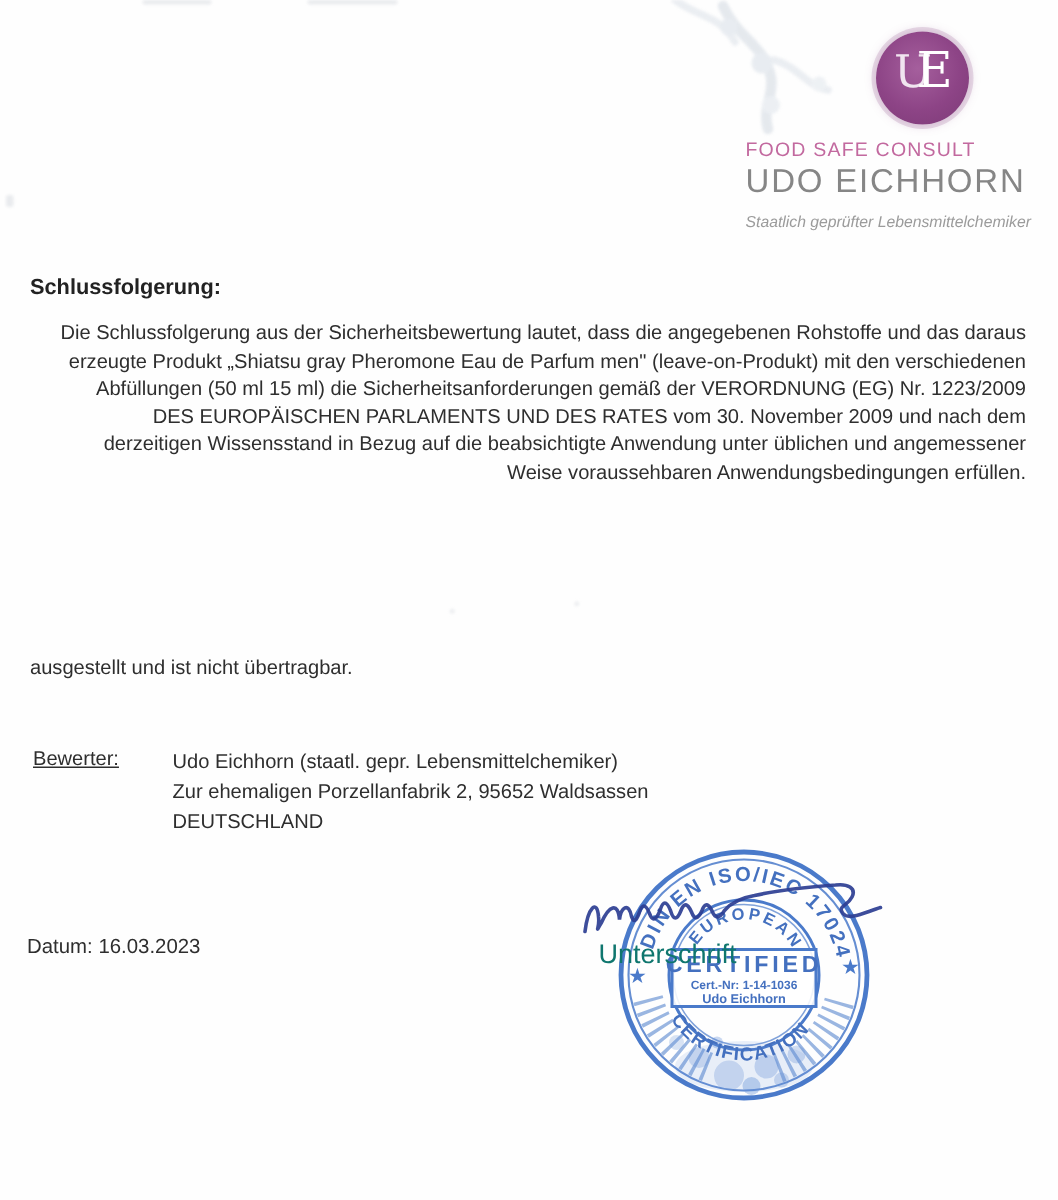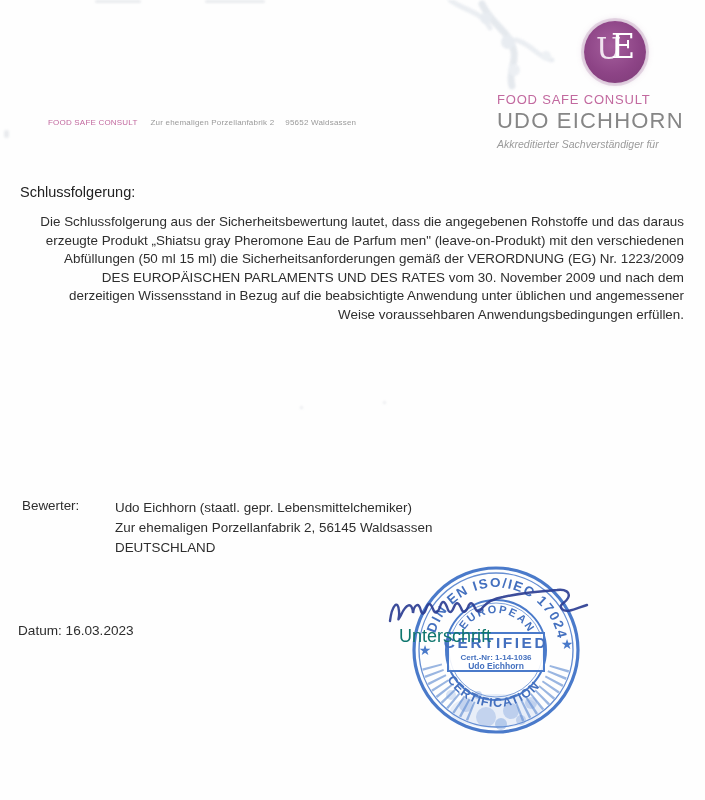--- a/index.html
+++ b/index.html
@@ -29,26 +29,26 @@
 
   
   .logo{left:584px;top:21px;width:62px;height:62px;border-radius:50%;
     background:radial-gradient(circle at 45% 40%, #a55f9d 0%, #8d4486 55%, #7c3a76 100%);
     box-shadow:0 0 0 3px rgba(150,90,145,.20), 0 0 7px rgba(150,90,145,.35);}
   .logo span{position:absolute;font-family:"DejaVu Serif", serif;}
   .logo-u{left:12px;top:10px;font-size:30px;color:#f0e4ef;}
   .logo-e{left:27px;top:6px;font-size:33px;color:#ffffff;}
 
   
-  .heading{left:20px;top:184px;font-size:14.5px;font-weight:normal;color:#222;}
+  .heading{left:20px;top:184px;font-size:14.5px;font-weight:bold;color:#222;}
   .paragraph{left:20px;top:213px;width:664px;font-size:13.4px;line-height:18.6px;text-align:right;}
   .intro{left:20px;top:345px;font-size:13.4px;}
   .client{left:20px;top:373px;font-size:13.6px;font-weight:bold;line-height:19.5px;}
   .note{left:20px;top:437px;font-size:13.4px;}
-  .assessor-label{left:22px;top:498px;font-size:13.4px;}
+  .assessor-label{left:22px;top:498px;font-size:13.4px;text-decoration:underline;}
   .assessor-block{left:115px;top:498px;font-size:13.4px;line-height:20px;}
   .datum{left:18px;top:623px;font-size:13.6px;}
   .unterschrift{left:399px;top:626px;font-size:18px;color:#0f766e;z-index:5;}
 
   .stamp-svg{left:390px;top:544px;z-index:2;}
   .sig-svg{left:385px;top:574px;z-index:4;}
 
   .stamp-txt{font-family:"Liberation Sans", sans-serif;font-weight:bold;fill:#3565ba;}
 </style>
 </head>
@@ -64,45 +64,43 @@
     <circle cx="88" cy="42" r="7" fill="#e3e8ee"></circle>
     <circle cx="94" cy="70" r="6" fill="#e8ecf1"></circle>
     <circle cx="126" cy="56" r="5" fill="#eaeef2"></circle>
   </svg>
   <div class="smudge" style="left:95px;top:0;width:46px;height:3px;"></div>
   <div class="smudge" style="left:205px;top:0;width:60px;height:3px;"></div>
   <div class="smudge" style="left:4px;top:130px;width:5px;height:8px;"></div>
   <div class="smudge" style="left:300px;top:406px;width:3px;height:3px;"></div>
   <div class="smudge" style="left:383px;top:401px;width:3px;height:3px;"></div>
 
-  <div class="abs sender-line">
-    <span class="sender-brand">FOOD SAFE CONSULT</span><span class="sender-addr">Zur ehemaligen Porzellanfabrik 2</span><span>95652 Waldsassen</span>
-  </div>
 
   <div class="abs logo">
     <span class="logo-u">U</span>
     <span class="logo-e">E</span>
   </div>
 
   <div class="abs hdr">
     <div class="hdr-brand">FOOD SAFE CONSULT</div>
     <div class="hdr-name">UDO EICHHORN</div>
-    <div class="hdr-sub hdr-sub2">Akkreditierter Sachverständiger für</div>
+    <div class="hdr-sub hdr-sub1">Staatlich geprüfter Lebensmittelchemiker</div>
   </div>
 
   <div class="abs heading">Schlussfolgerung:</div>
   <div class="abs paragraph pre">Die Schlussfolgerung aus der Sicherheitsbewertung lautet, dass die angegebenen Rohstoffe und das daraus
 erzeugte Produkt „Shiatsu gray Pheromone Eau de Parfum men" (leave-on-Produkt) mit den verschiedenen
 Abfüllungen (50 ml 15 ml) die Sicherheitsanforderungen gemäß der VERORDNUNG (EG) Nr. 1223/2009
 DES EUROPÄISCHEN PARLAMENTS UND DES RATES vom 30. November 2009 und nach dem
 derzeitigen Wissensstand in Bezug auf die beabsichtigte Anwendung unter üblichen und angemessener
 Weise voraussehbaren Anwendungsbedingungen erfüllen.</div>
+  <div class="abs note">ausgestellt und ist nicht übertragbar.</div>
   <div class="abs assessor-label">Bewerter:</div>
   <div class="abs assessor-block pre">Udo Eichhorn (staatl. gepr. Lebensmittelchemiker)
-Zur ehemaligen Porzellanfabrik 2, 56145 Waldsassen
+Zur ehemaligen Porzellanfabrik 2, 95652 Waldsassen
 DEUTSCHLAND</div>
   <div class="abs datum">Datum: 16.03.2023</div>
   <div class="abs unterschrift">Unterschrift</div>
 
   <svg class="abs stamp-svg" width="212" height="212" viewBox="0 0 212 212">
     <g opacity="0.92" transform="translate(1,1)">
       <defs>
         <path id="arcTop" d="M44.2,88.7 A63,63 0 0 1 167.2,95.2"></path>
         <path id="arcBottom" d="M54.7,131.7 A57,57 0 0 0 151.1,138.5"></path>
         <path id="arcInner" d="M75.4,82.7 A37,37 0 0 1 136.7,85.9"></path>

